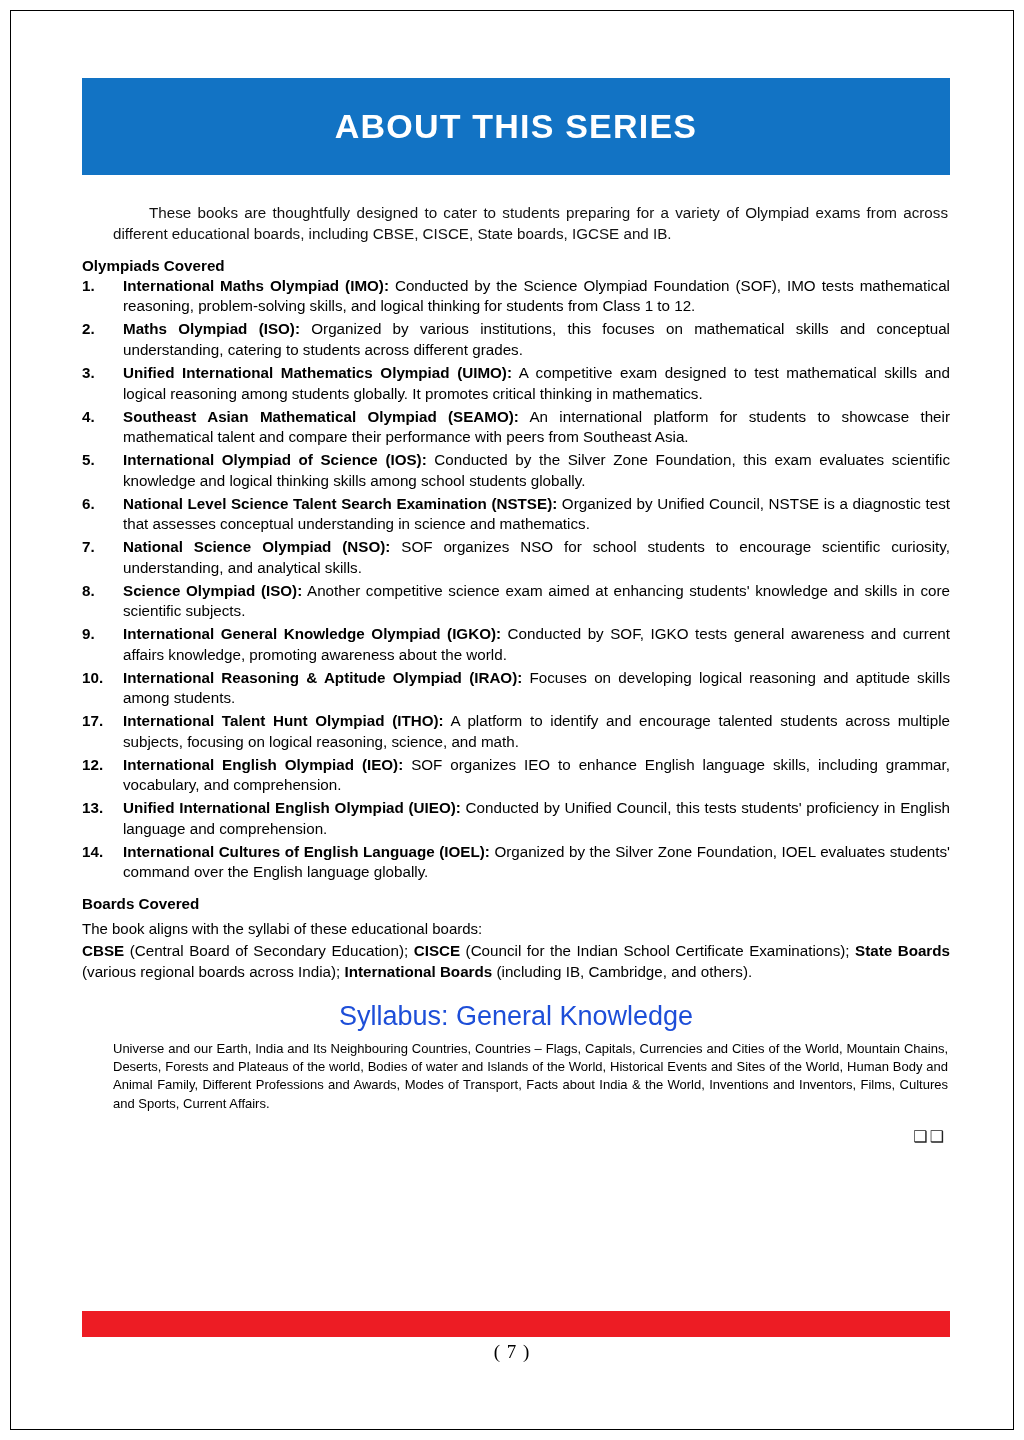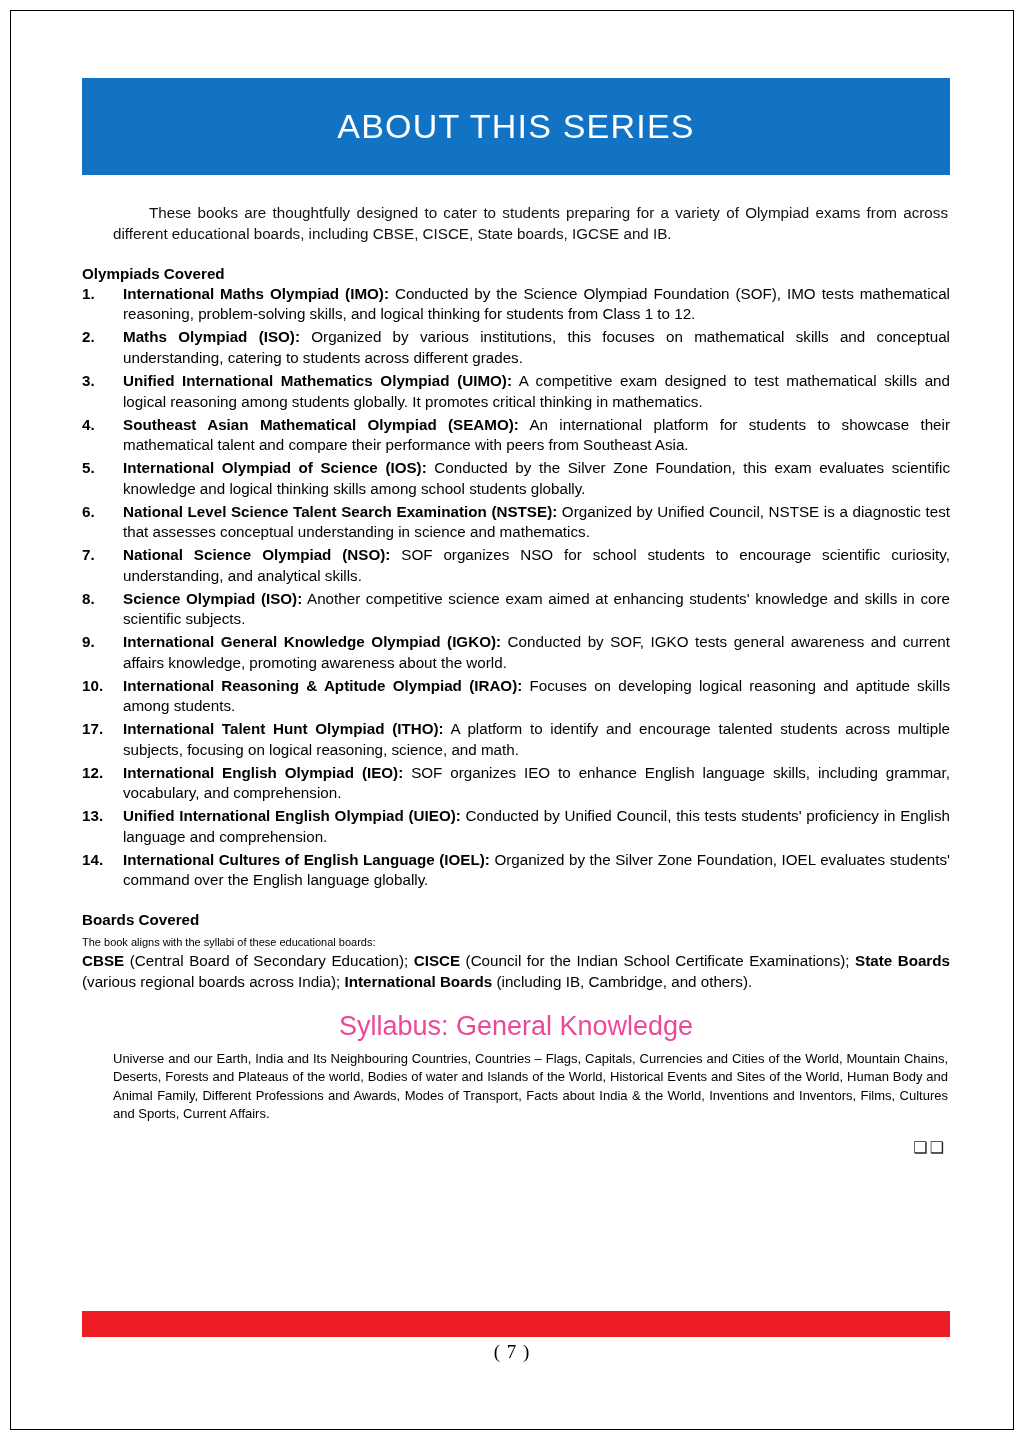--- a/index.html
+++ b/index.html
@@ -42,42 +42,42 @@
     background: #1273c4;
     height: 97px;
     width: 868px;
     display: flex;
     align-items: center;
     justify-content: center;
   }
   .header-title {
     color: #ffffff;
     font-family: "Liberation Sans", sans-serif;
-    font-weight: normal;
+    font-weight: bold;
     font-size: 34px;
     letter-spacing: 1.2px;
   }
   .body-text {
     font-family: "Liberation Sans", sans-serif;
     font-size: 15.2px;
     line-height: 1.38;
     text-align: justify;
     color: #111111;
   }
   .intro {
     margin-top: 28px;
     padding-left: 31px;
     padding-right: 2px;
     text-indent: 36px;
   }
   .section-title {
     font-family: "Liberation Sans", sans-serif;
     font-size: 15.2px;
     font-weight: bold;
-    margin-top: 20px;
+    margin-top: 12px;
     margin-bottom: 2px;
   }
   ol.olympiads {
     list-style: none;
     margin: 0;
     padding: 0;
   }
   ol.olympiads li {
     position: relative;
     padding-left: 41px;
@@ -94,37 +94,37 @@
     width: 30px;
     text-align: left;
     font-weight: bold;
   }
   .lead {
     font-weight: bold;
   }
   .boards-line {
     margin-top: 7px;
     font-family: "Liberation Sans", sans-serif;
-    font-size: 11px;
+    font-size: 15px;
     line-height: 1.38;
   }
   .boards-detail {
     margin-top: 1px;
     text-align: justify;
     font-family: "Liberation Sans", sans-serif;
     font-size: 15.2px;
     line-height: 1.38;
   }
   .syllabus-heading {
     text-align: center;
     font-family: "Liberation Sans", sans-serif;
     font-size: 27px;
     margin-top: 18px;
     margin-bottom: 8px;
-    color: #ec4899;
+    color: #1d4ed8;
   }
   .syllabus-body {
     padding-left: 31px;
     padding-right: 2px;
     text-align: justify;
     font-family: "Liberation Sans", sans-serif;
     font-size: 13px;
     line-height: 1.42;
   }
   .end-marks {

